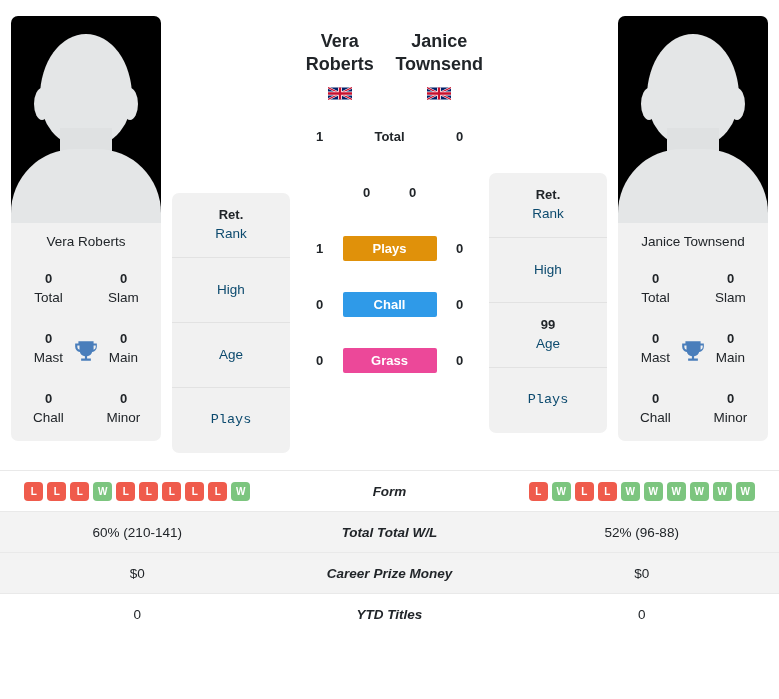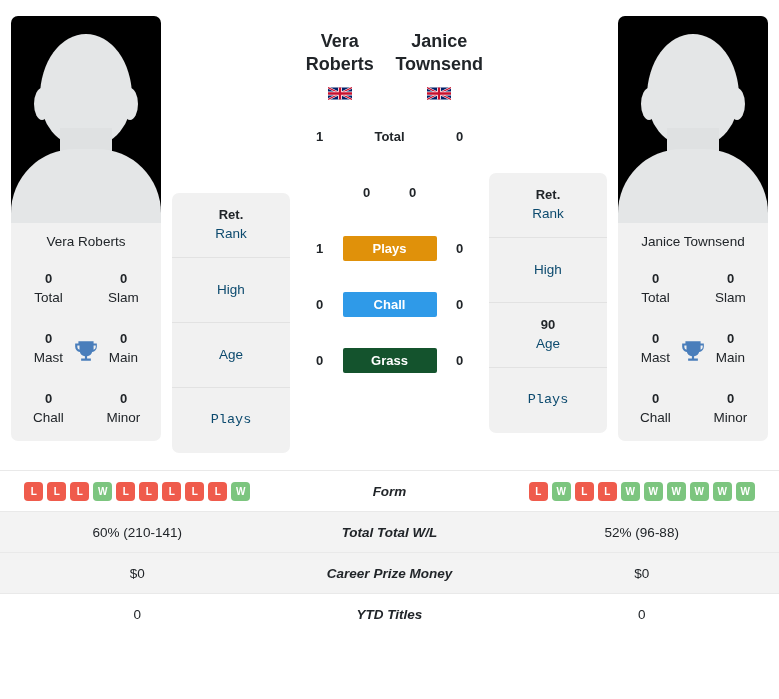--- a/index.html
+++ b/index.html
@@ -364,37 +364,37 @@
         <div class="surf-pill" id="pill-clay" style="background: rgb(224, 145, 10);">Plays</div>
         <div class="surf-score">0</div>
       </div>
       <div class="surface-row">
         <div class="surf-score">0</div>
         <div class="surf-pill" id="pill-indoor" style="background: rgb(47, 154, 232);">Chall</div>
         <div class="surf-score">0</div>
       </div>
       <div class="surface-row">
         <div class="surf-score">0</div>
-        <div class="surf-pill" id="pill-grass" style="background: #14532d;">Grass</div>
+        <div class="surf-pill" id="pill-grass" style="background: #ec4899;">Grass</div>
         <div class="surf-score">0</div>
       </div>
     </div>
   </div>
 
   <div class="info-card right">
     <div class="info-row">
       <div class="info-val">Ret.</div>
       <div class="info-lbl">Rank</div>
     </div>
     <div class="info-row">
 
       <div class="info-lbl">High</div>
     </div>
     <div class="info-row">
-      <div class="info-val">90</div>
+      <div class="info-val">99</div>
       <div class="info-lbl">Age</div>
     </div>
     <div class="info-row">
 
       <div class="info-lbl">Plays</div>
     </div>
   </div>
 
   <div class="player-card">
     <div class="avatar">

